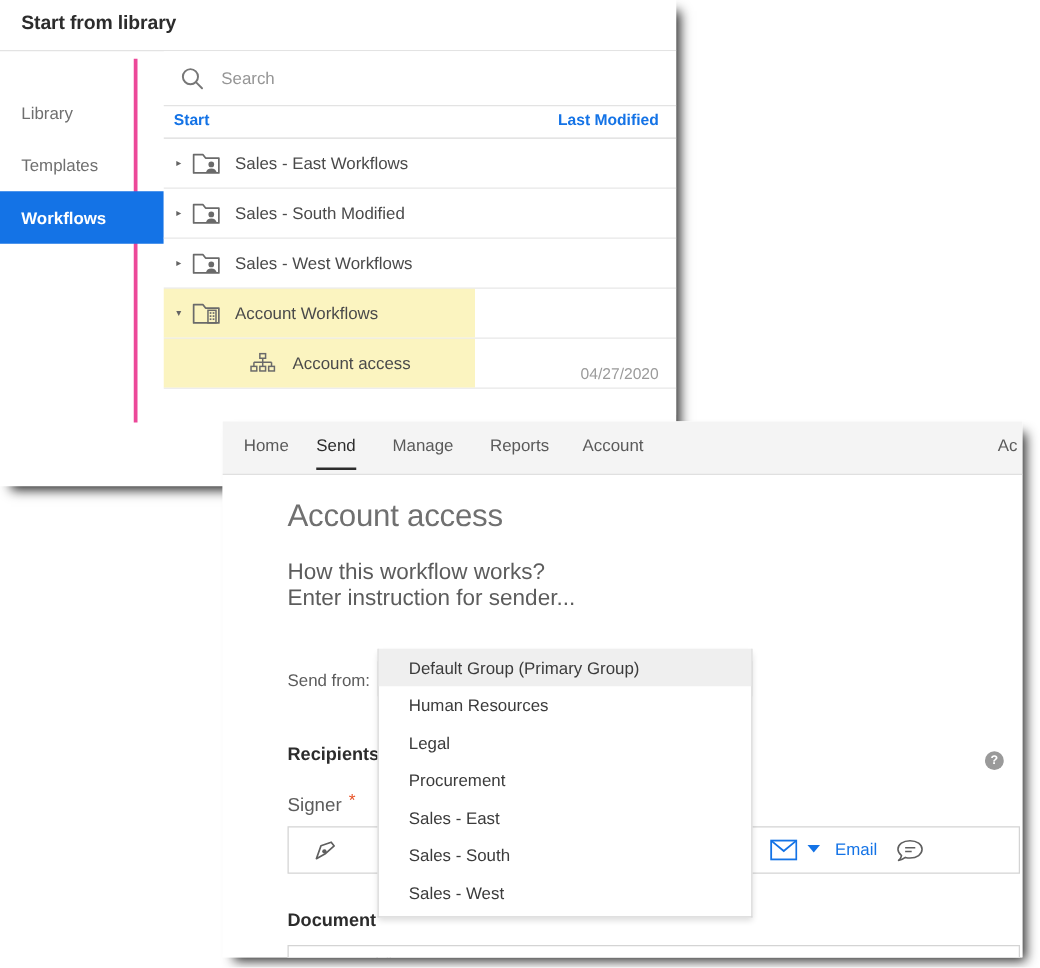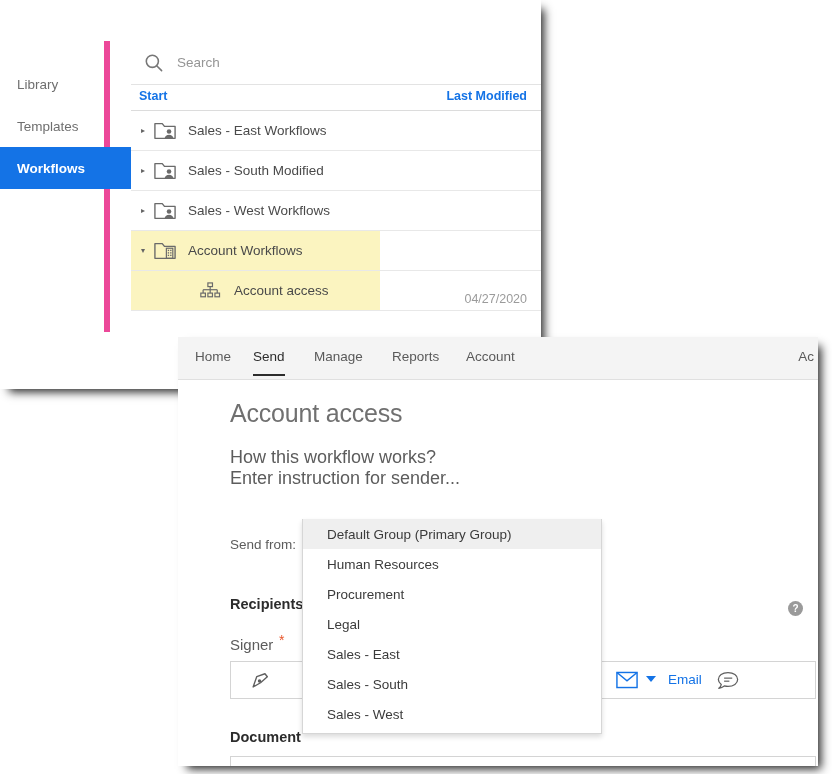--- a/index.html
+++ b/index.html
@@ -48,25 +48,25 @@
     font-size: 15.5px;
     font-weight: bold;
     color: #2c2c2c;
     letter-spacing: -0.1px;
   }
 
   
   #lib-sidebar {
     position: absolute;
     left: 0;
-    top: 41px;
+    top: 47px;
     width: 110px;
     height: 291px;
     background: #ffffff;
-    border-right: 6px solid #ec4899;
+    border-right: 3px solid #ec4899;
     box-sizing: border-box;
   }
   .side-item {
     position: absolute;
     left: 0;
     width: 131px;
     height: 42px;
     display: flex;
     align-items: center;
     box-sizing: border-box;
@@ -427,20 +427,23 @@
   }
   .dd-opt.sel { background: #efefef; }
 </style>
 </head>
 <body>
 
 <div id="root">
 
   <div id="window-library">
 
+    <div id="lib-title">
+      <div class="ttl">Start from library</div>
+    </div>
 
     <div id="lib-sidebar">
       <div class="side-item" style="top:22px;">
         <span>Library</span>
       </div>
       <div class="side-item" style="top:64px;">
         <span>Templates</span>
       </div>
       <div class="side-item active" style="top:106px;">
         <span>Workflows</span>
@@ -587,20 +590,20 @@
       <div id="doc-field">
         <span class="dv">New Workflow</span>
       </div>
 
     </div>
   </div>
 
   <div id="group-dropdown">
     <div class="dd-opt sel">Default Group (Primary Group)</div>
     <div class="dd-opt">Human Resources</div>
+    <div class="dd-opt">Legal</div>
     <div class="dd-opt">Procurement</div>
-    <div class="dd-opt">Legal</div>
     <div class="dd-opt">Sales - East</div>
     <div class="dd-opt">Sales - South</div>
     <div class="dd-opt">Sales - West</div>
   </div>
 
 </div>
 
 </body></html>

